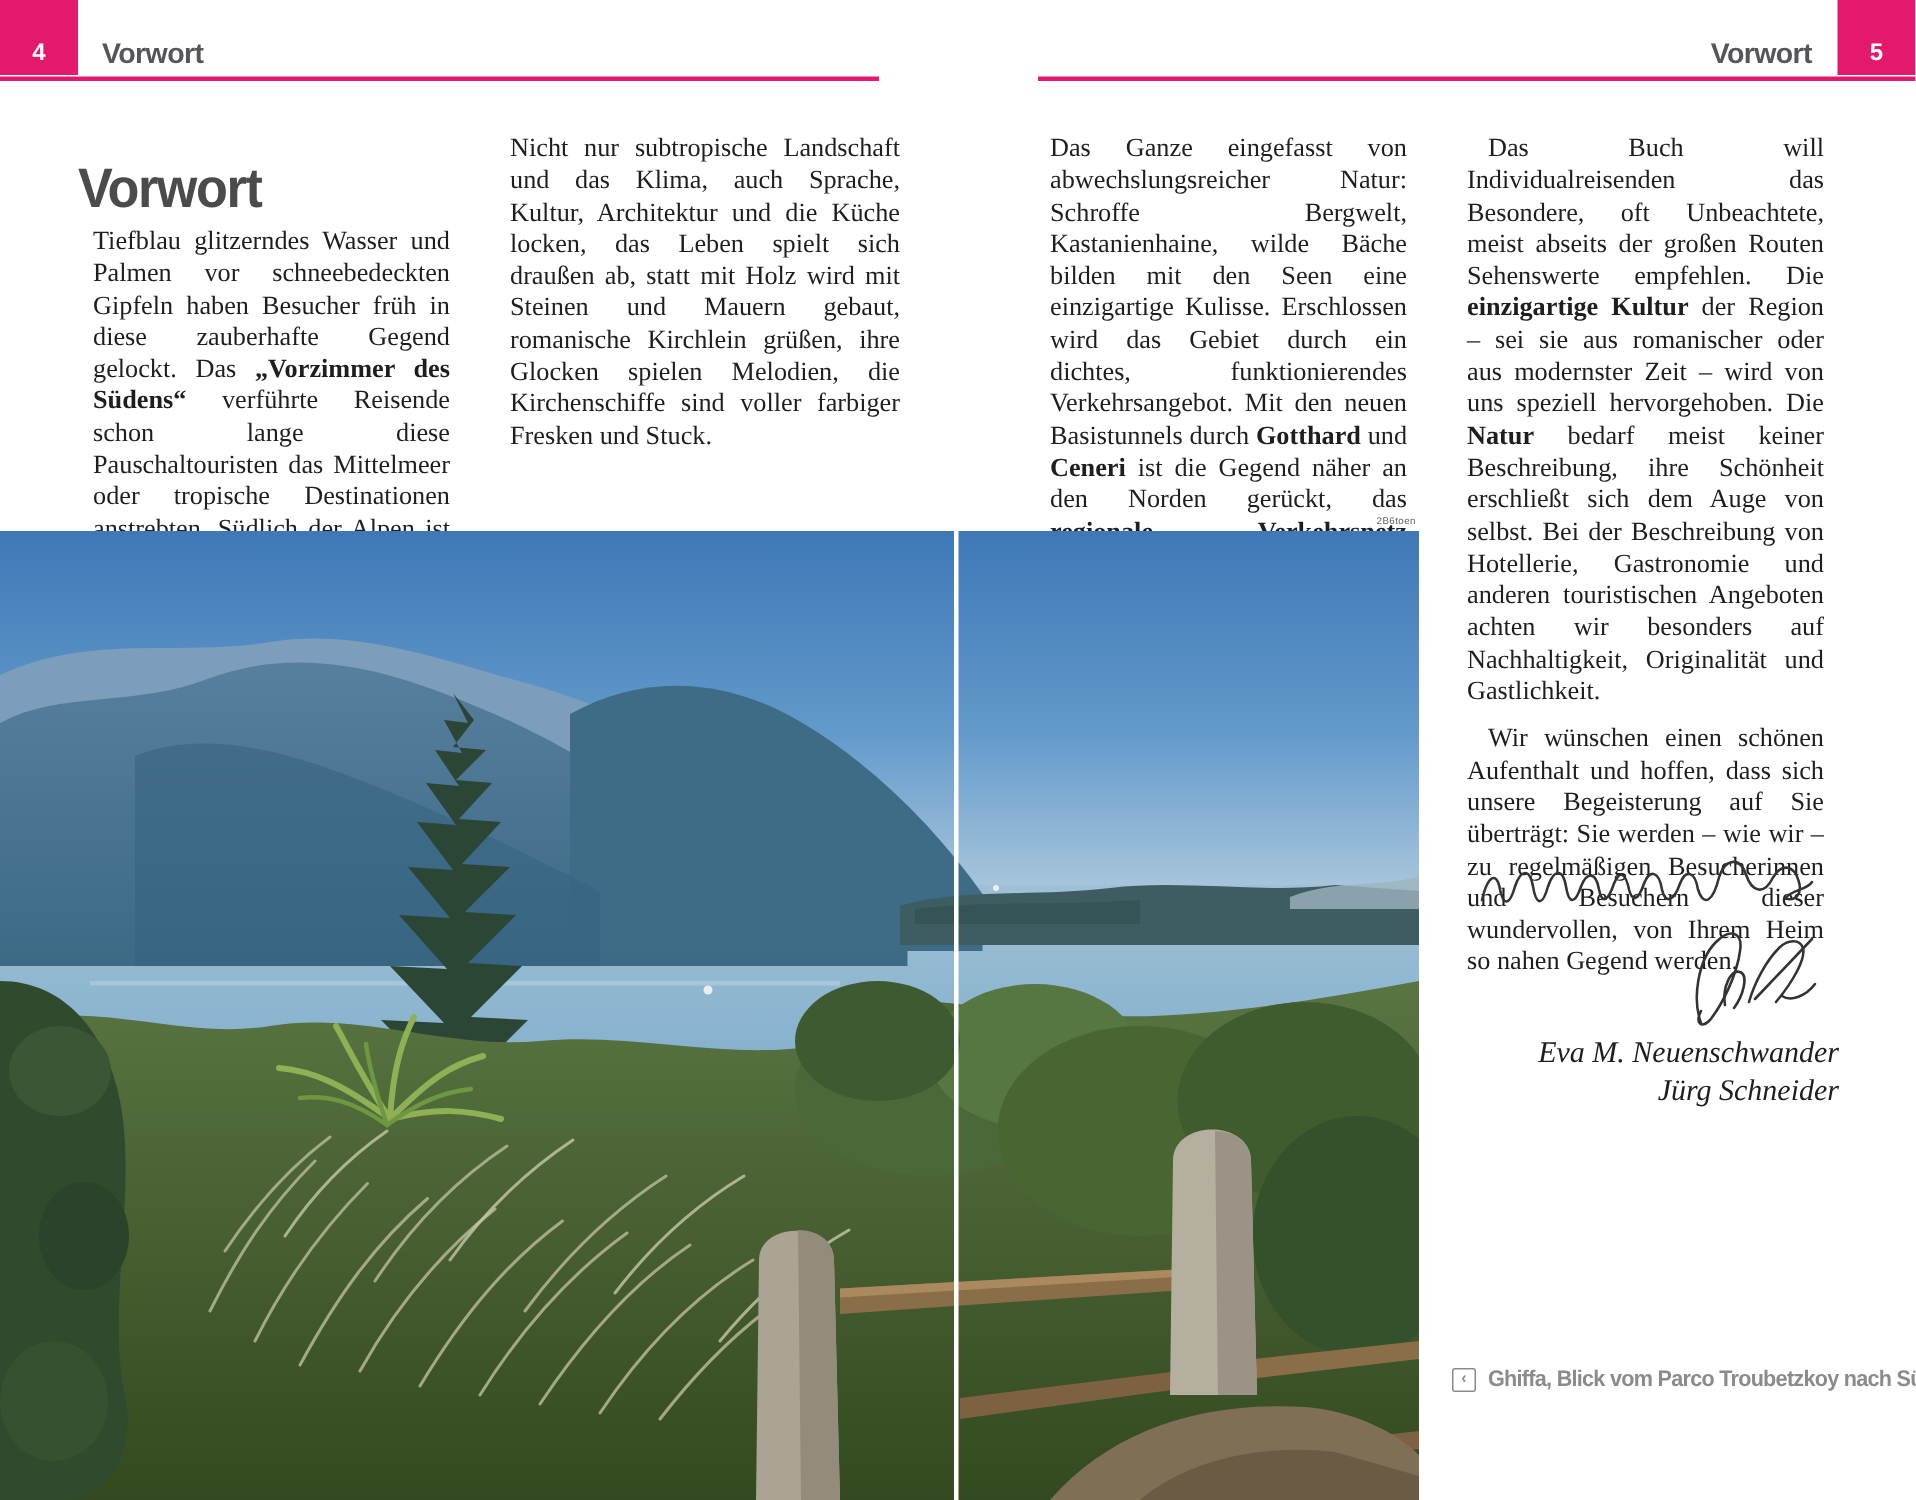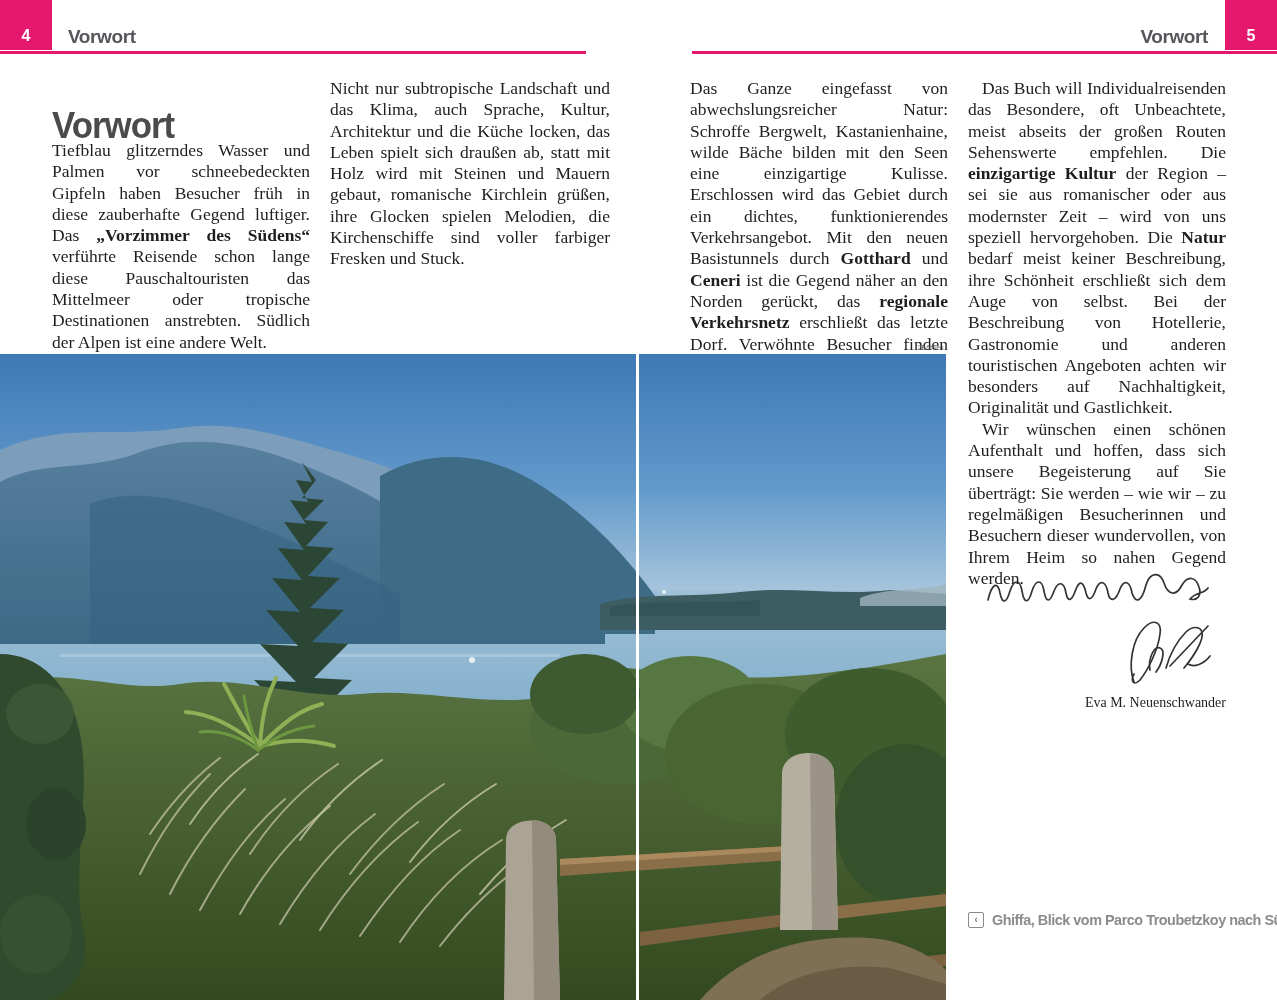--- a/index.html
+++ b/index.html
@@ -24,32 +24,32 @@
   .head-rule{position:absolute;top:51px;height:3px;background:#E4186C;}
   #rule-left{left:0;width:586px;}
   #rule-right{left:692px;width:585px;}
   
   #chapter-title{
     position:absolute;left:52px;top:80px;font-family:"Liberation Sans",sans-serif;
     font-weight:bold;font-size:37px;color:#4B4B4D;letter-spacing:-1px;
     transform:scaleX(0.94);transform-origin:left;
   }
   .textcol{position:absolute;font-size:17.5px;line-height:21.3px;color:#1E1E1E;}
-  .textcol p{margin:0;text-align:justify;hyphens:auto;-webkit-hyphens:auto;}
+  .textcol p{margin:10px;text-align:justify;hyphens:auto;-webkit-hyphens:auto;}
   .textcol p.indent{text-indent:14px;}
   .textcol .b{font-weight:bold;}
   #lcol1{left:52px;top:140px;width:258px;}
   #lcol2{left:330px;top:78px;width:280px;}
   #rcol1{left:690px;top:78px;width:258px;}
   #rcol2{left:968px;top:78px;width:258px;}
   
   #signatures{position:absolute;left:982px;top:570px;width:246px;height:122px;}
   #authors{
     position:absolute;left:968px;top:690px;width:258px;text-align:right;
-    font-size:14px;line-height:25px;color:#1E1E1E;
+    font-style:italic;font-size:20px;line-height:25px;color:#1E1E1E;
   }
   
   #caption-row{
     position:absolute;left:968px;top:911px;width:300px;display:flex;align-items:center;gap:8px;
   }
   #caption-icon{
     width:14px;height:14px;border:1.6px solid #8B8B8D;border-radius:2px;flex:0 0 auto;
     display:flex;align-items:center;justify-content:center;color:#8B8B8D;
     font-family:"Liberation Sans",sans-serif;font-size:11px;font-weight:bold;line-height:1;
   }
@@ -75,21 +75,21 @@
 <div class="head-rule" id="rule-left"></div>
 
 <div class="running-head" id="head-right">Vorwort</div>
 <div class="page-tab" id="tab-right">
   <span>5</span>
 </div>
 <div class="head-rule" id="rule-right"></div>
 
 <h1 id="chapter-title">Vorwort</h1>
 <div class="textcol" id="lcol1">
-    <p><span>Tiefblau glitzerndes Wasser und Palmen vor schneebedeckten Gipfeln haben Besucher früh in diese zauberhafte Gegend luftiger. Das </span><span class="b">„Vorzimmer des Südens“</span><span> verführte Reisende schon lange diese Pauschaltouristen das Mittelmeer oder tropische Destinationen anstrebten. Südlich der Alpen ist eine andere Welt.</span></p>
+    <p><span>Tiefblau glitzerndes Wasser und Palmen vor schneebedeckten Gipfeln haben Besucher früh in diese zauberhafte Gegend gelockt. Das </span><span class="b">„Vorzimmer des Südens“</span><span> verführte Reisende schon lange diese Pauschaltouristen das Mittelmeer oder tropische Destinationen anstrebten. Südlich der Alpen ist eine andere Welt.</span></p>
   </div>
 <div class="textcol" id="lcol2">
     <p><span>Nicht nur subtropische Landschaft und das Klima, auch Sprache, Kultur, Architektur und die Küche locken, das Leben spielt sich draußen ab, statt mit Holz wird mit Steinen und Mauern gebaut, romanische Kirchlein grüßen, ihre Glocken spielen Melodien, die Kirchenschiffe sind voller farbiger Fresken und Stuck.</span></p>
   </div>
 
 <div class="textcol" id="rcol1">
     <p><span>Das Ganze eingefasst von abwechslungsreicher Natur: Schroffe Bergwelt, Kastanienhaine, wilde Bäche bilden mit den Seen eine einzigartige Kulisse. Erschlossen wird das Gebiet durch ein dichtes, funktionierendes Verkehrsangebot. Mit den neuen Basistunnels durch </span><span class="b">Gotthard</span><span> und </span><span class="b">Ceneri</span><span> ist die Gegend näher an den Norden gerückt, das </span><span class="b">regionale Verkehrsnetz</span><span> erschließt das letzte Dorf. Verwöhnte Besucher finden kleine, lie-</span></p>
   </div>
 <div class="textcol" id="rcol2">
     <p class="indent"><span>Das Buch will Individualreisenden das Besondere, oft Unbeachtete, meist abseits der großen Routen Sehenswerte empfehlen. Die </span><span class="b">einzigartige Kultur</span><span> der Region – sei sie aus romanischer oder aus modernster Zeit – wird von uns speziell hervorgehoben. Die </span><span class="b">Natur</span><span> bedarf meist keiner Beschreibung, ihre Schönheit erschließt sich dem Auge von selbst. Bei der Beschreibung von Hotellerie, Gastronomie und anderen touristischen Angeboten achten wir besonders auf Nachhaltigkeit, Originalität und Gastlichkeit.</span></p>
@@ -104,20 +104,21 @@
     <path d="M152,112 C146,96 150,70 162,58 C172,48 180,52 178,64 C176,80 166,100 158,110 C152,116 148,112 152,104"></path>
     <path d="M168,100 C166,88 172,76 178,78 C184,80 180,94 174,102"></path>
     <path d="M184,98 C188,84 196,70 204,62 C210,56 218,56 220,62 C222,70 212,86 202,98"></path>
     <path d="M188,96 L226,56"></path>
     <path d="M206,94 C212,98 222,94 228,86"></path>
   </g>
 </svg>
 
 <div id="authors">
   <div>Eva M. Neuenschwander</div>
+  <div>Jürg Schneider</div>
 </div>
 
 <div id="caption-row">
   <span id="caption-icon">‹</span>
   <span id="caption-text">Ghiffa, Blick vom Parco Troubetzkoy nach Süden</span>
 </div>
 
 <div id="photo-credit">2B6toen</div>
 
 <div id="photo-wrap">

